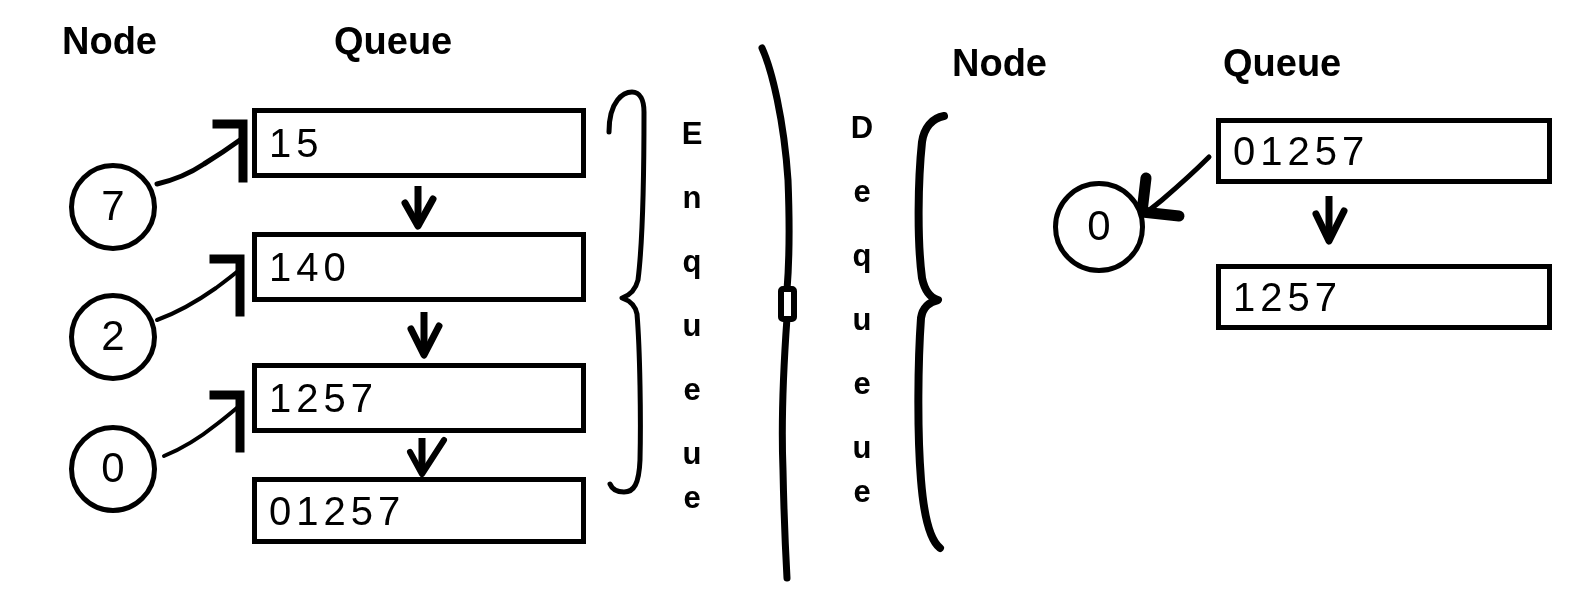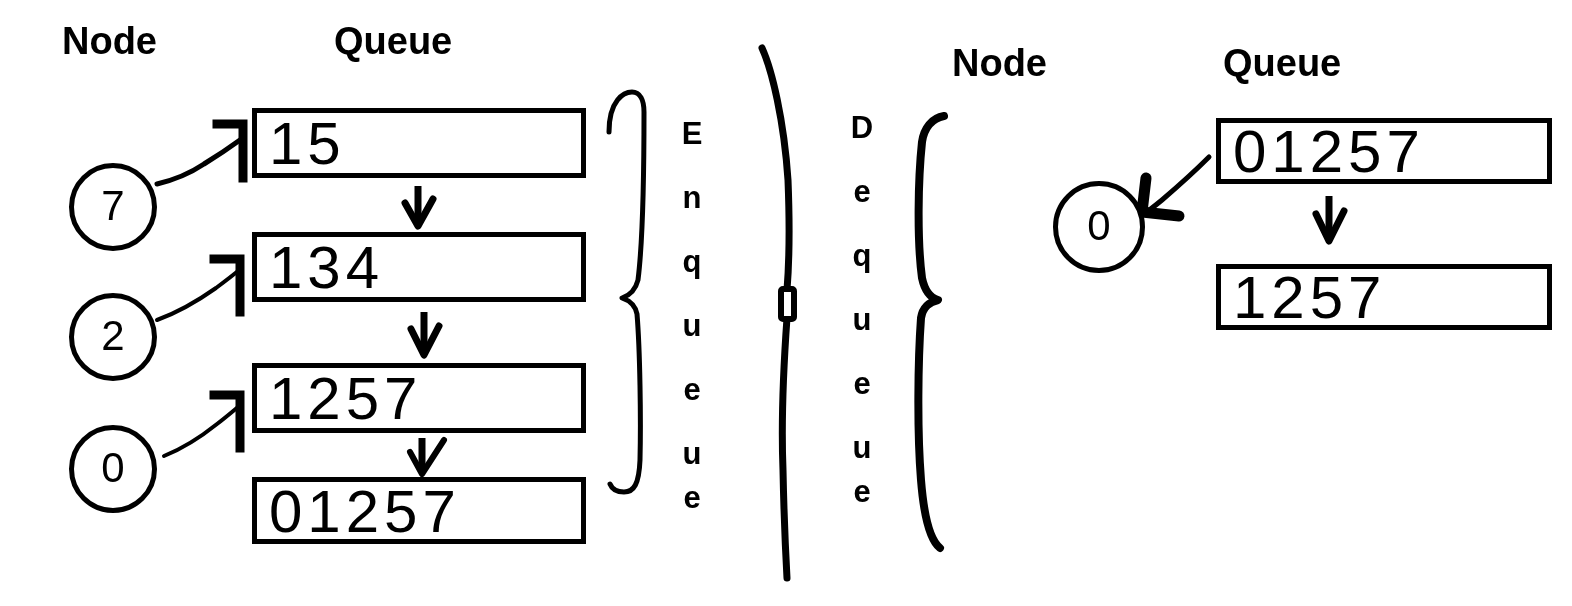--- a/index.html
+++ b/index.html
@@ -40,21 +40,21 @@
     box-sizing: border-box;
     border: 5px solid #000000;
     background: #ffffff;
   }
   .qbox-text {
     position: absolute;
     left: 12px;
     top: 50%;
     transform: translateY(-50%);
     font-family: "Liberation Sans", sans-serif;
-    font-size: 60px;
+    font-size: 40px;
     color: #000000;
     letter-spacing: 5px;
     white-space: nowrap;
   }
   .nodecircle {
     position: absolute;
     box-sizing: border-box;
     border: 5px solid #000000;
     border-radius: 50%;
     background: #ffffff;
@@ -167,21 +167,21 @@
     <span>2</span>
   </div>
   <div class="nodecircle" style="left:45px; top:425px; width:88px; height:88px;">
     <span>0</span>
   </div>
 
   <div class="qbox" style="left:228px; top:108px; width:334px; height:70px;">
     <div class="qbox-text">15</div>
   </div>
   <div class="qbox" style="left:228px; top:232px; width:334px; height:70px;">
-    <div class="qbox-text">134</div>
+    <div class="qbox-text">140</div>
   </div>
   <div class="qbox" style="left:228px; top:363px; width:334px; height:70px;">
     <div class="qbox-text">1257</div>
   </div>
   <div class="qbox" style="left:228px; top:477px; width:334px; height:67px;">
     <div class="qbox-text">01257</div>
   </div>
 
   <div>
     <div class="vlabel" style="left:651px; top:118px;">E</div>

